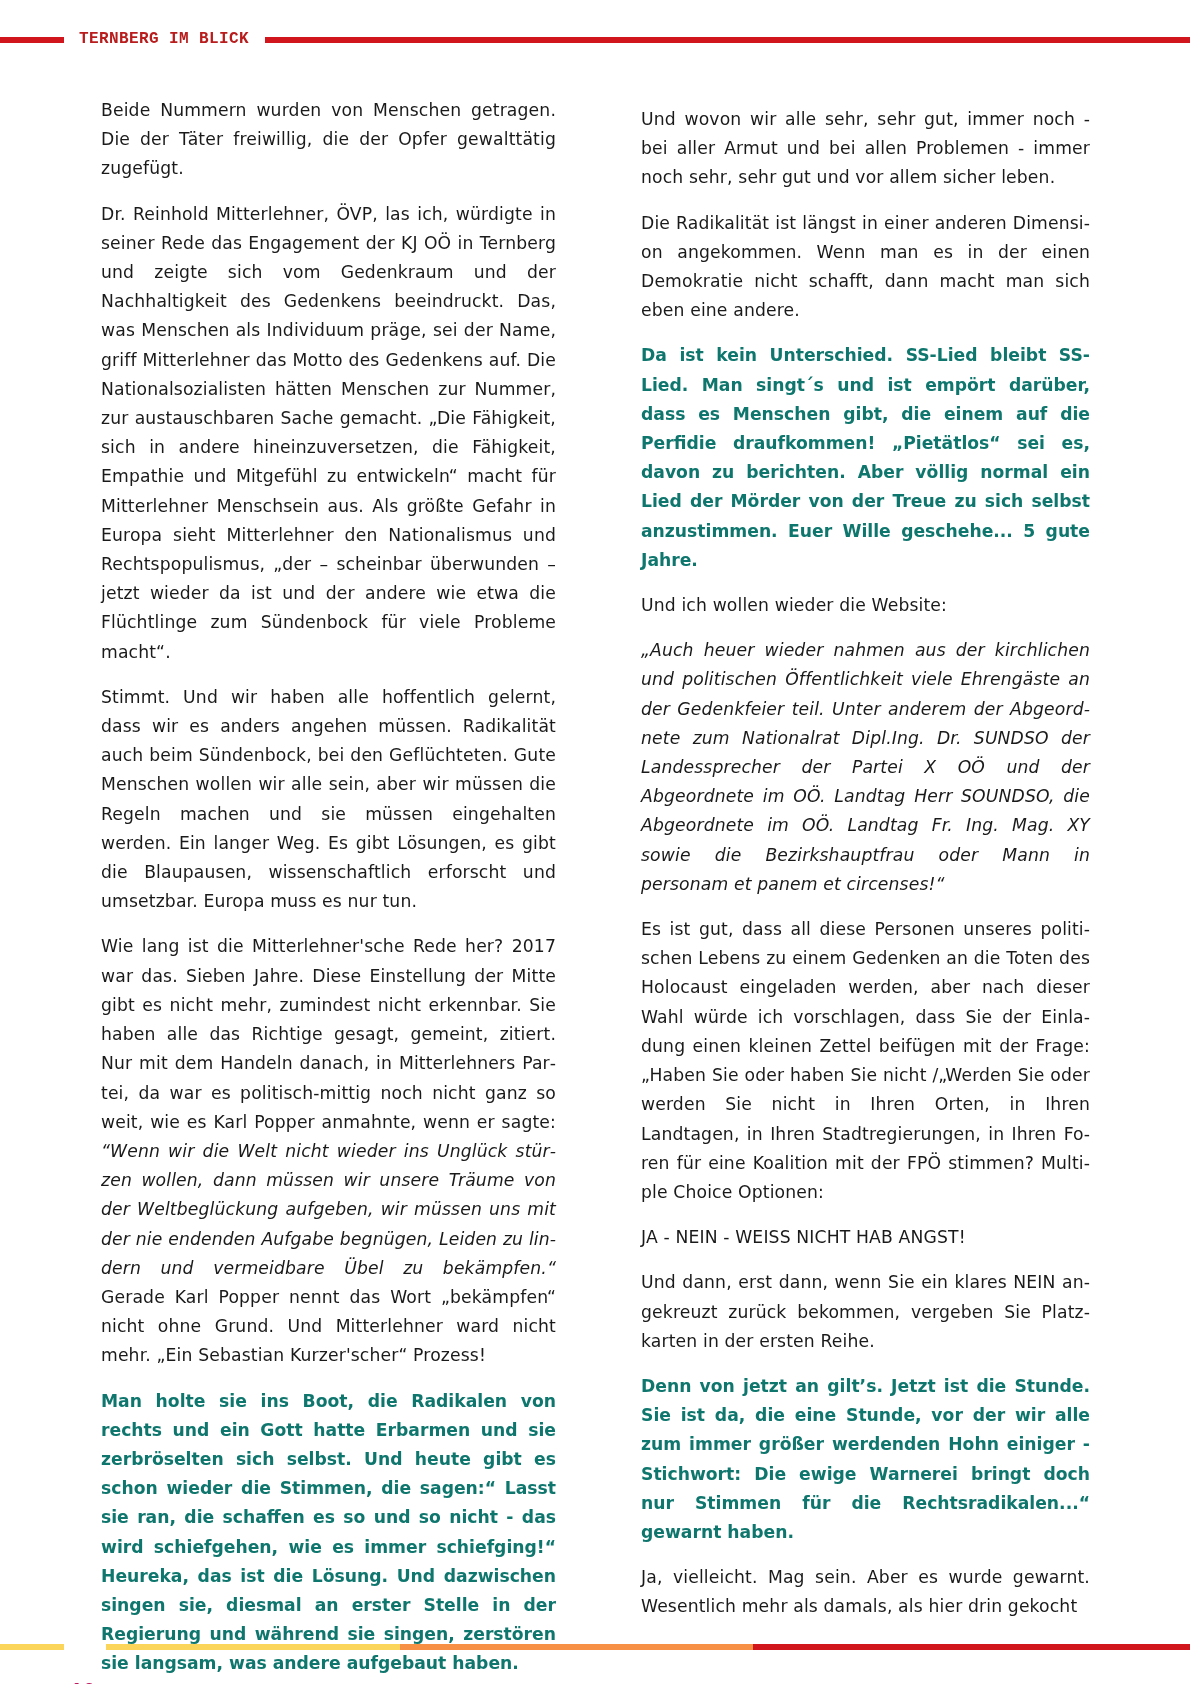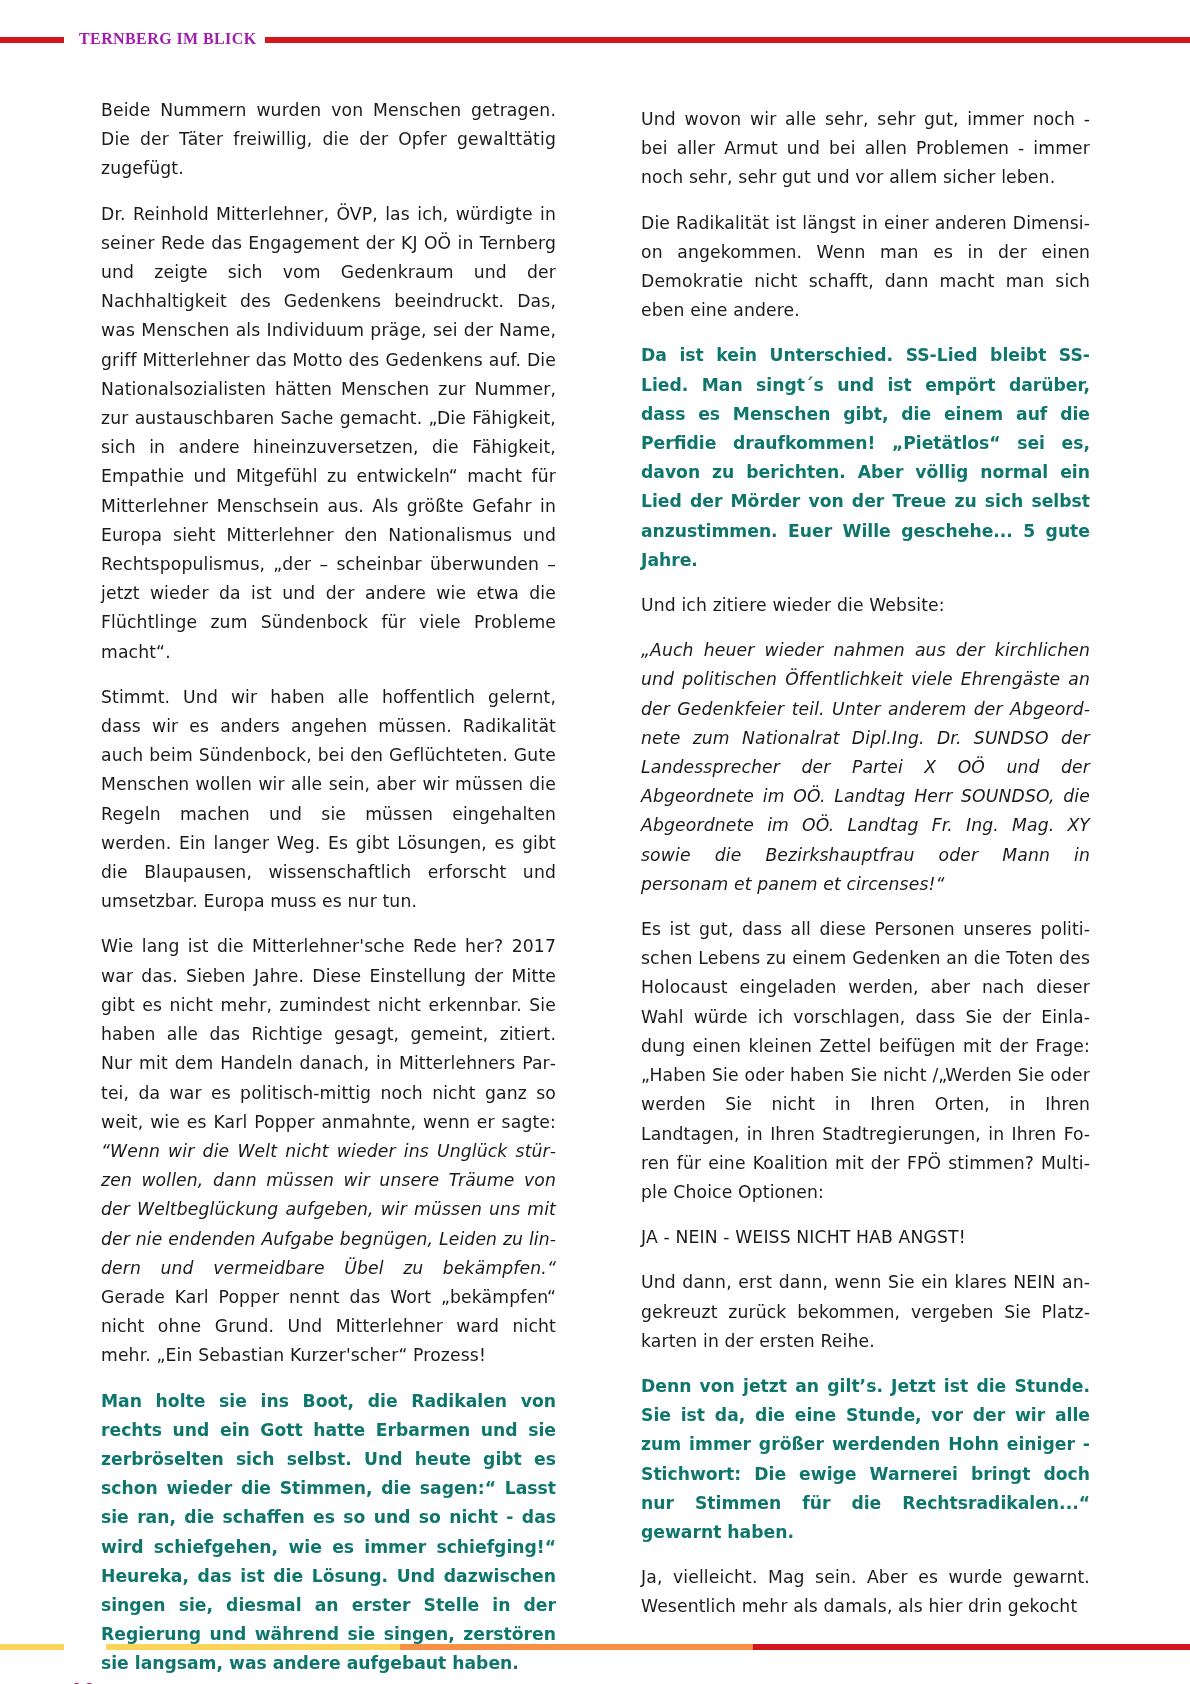--- a/index.html
+++ b/index.html
@@ -1,20 +1,20 @@
 <!DOCTYPE html>
 <html><head>
 <meta charset="utf-8">
 <style>
   html, body { margin: 0; padding: 0; background: #ffffff; }
   body { width: 1190px; height: 1684px; position: relative; overflow: hidden;
          font-family: "DejaVu Sans", sans-serif; color: #1a1a1a; }
   .hdr-bar-left { position: absolute; left: 0; top: 37px; width: 64px; height: 6px; background: #d2161e; }
-  .hdr-title { position: absolute; left: 79px; top: 29px; font-family: Liberation Serif, serif;
-               font-weight: bold; font-size: 16px; letter-spacing: 0.4px; color: #a21caf; line-height: 20px; }
+  .hdr-title { position: absolute; left: 79px; top: 29px; font-family: Liberation Mono, monospace;
+               font-weight: bold; font-size: 16px; letter-spacing: 0.4px; color: #b91c1c; line-height: 20px; }
   .hdr-bar-right { position: absolute; left: 265px; top: 37px; right: 0; height: 6px; background: #d2161e; }
 
   .col { position: absolute; top: 80px; width: 487px; font-size: 17.2px; line-height: 29.2px;
          text-align: justify; letter-spacing: 0.15px; }
   .col-left { left: 85px; }
   .col-right { left: 625px; top: 89px; width: 481px; }
   .col p { margin: 16px; hyphens: manual; }
   .col p.gap { margin-top: 11px; }
   .red { color: #0f766e; font-weight: bold; letter-spacing: 0; }
   .it { font-style: italic; }
@@ -39,21 +39,21 @@
   <p class="gap">Dr. Reinhold Mitterlehner, ÖVP, las ich, würdigte in seiner Rede das Engagement der KJ OÖ in Tern­berg und zeigte sich vom Gedenkraum und der Nachhaltigkeit des Gedenkens beeindruckt. Das, was Menschen als Individuum präge, sei der Name, griff Mitterlehner das Motto des Gedenkens auf. Die Nationalsozialisten hätten Menschen zur Nummer, zur austauschbaren Sache gemacht. „Die Fähigkeit, sich in andere hineinzuversetzen, die Fähigkeit, Empathie und Mitgefühl zu entwickeln“ macht für Mitterlehner Menschsein aus. Als größte Gefahr in Europa sieht Mitterlehner den Nationalis­mus und Rechtspopulismus, „der – scheinbar überwunden – jetzt wieder da ist und der andere wie etwa die Flüchtlinge zum Sündenbock für viele Probleme macht“.</p>
   <p>Stimmt. Und wir haben alle hoffentlich gelernt, dass wir es anders angehen müssen. Radikalität auch beim Sündenbock, bei den Geflüchteten. Gute Menschen wollen wir alle sein, aber wir müs­sen die Regeln machen und sie müssen einge­halten werden. Ein langer Weg. Es gibt Lösungen, es gibt die Blaupausen, wissenschaftlich erforscht und umsetzbar. Europa muss es nur tun.</p>
   <p class="gap"><span>Wie lang ist die Mitterlehner'sche Rede her? 2017 war das. Sieben Jahre. Diese Einstellung der Mitte gibt es nicht mehr, zumindest nicht erkennbar. Sie haben alle das Richtige gesagt, gemeint, zitiert. Nur mit dem Handeln danach, in Mitterlehners Par­tei, da war es politisch-mittig noch nicht ganz so weit, wie es Karl Popper anmahnte, wenn er sagte: </span><span class="it">“Wenn wir die Welt nicht wieder ins Unglück stür­zen wollen, dann müssen wir unsere Träume von der Weltbeglückung aufgeben, wir müssen uns mit der nie endenden Aufgabe begnügen, Leiden zu lin­dern und vermeidbare Übel zu bekämpfen.“</span><span> Gerade Karl Popper nennt das Wort „bekämpfen“ nicht ohne Grund. Und Mitterlehner ward nicht mehr. „Ein Sebastian Kurzer'scher“ Prozess!</span></p>
   <p class="red">Man holte sie ins Boot, die Radikalen von rechts und ein Gott hatte Erbarmen und sie zerbröselten sich selbst. Und heute gibt es schon wieder die Stimmen, die sagen:“ Lasst sie ran, die schaffen es so und so nicht - das wird schiefgehen, wie es immer schiefging!“ Heureka, das ist die Lösung. Und dazwischen singen sie, diesmal an erster Stelle in der Regierung und während sie singen, zerstören sie langsam, was andere aufgebaut ha­ben.</p>
 </div>
 
 <div class="col col-right">
   <p>Und wovon wir alle sehr, sehr gut, immer noch - bei aller Armut und bei allen Problemen - immer noch sehr, sehr gut und vor allem sicher leben.</p>
   <p>Die Radikalität ist längst in einer anderen Dimensi­on angekommen. Wenn man es in der einen Demo­kratie nicht schafft, dann macht man sich eben eine andere.</p>
   <p class="red">Da ist kein Unterschied. SS-Lied bleibt SS-Lied. Man singt´s und ist empört darüber, dass es Men­schen gibt, die einem auf die Perfidie draufkom­men! „Pietätlos“ sei es, davon zu berichten. Aber völlig normal ein Lied der Mörder von der Treue zu sich selbst anzustimmen. Euer Wille gesche­he... 5 gute Jahre.</p>
-  <p class="gap">Und ich zitiere wieder die Website:</p>
+  <p class="gap">Und ich wollen wieder die Website:</p>
   <p class="it">„Auch heuer wieder nahmen aus der kirchlichen und politischen Öffentlichkeit viele Ehrengäste an der Gedenkfeier teil. Unter anderem der Abgeord­nete zum Nationalrat Dipl.Ing. Dr. SUNDSO der Lan­dessprecher der Partei X OÖ und der Abgeordnete im OÖ. Landtag Herr SOUNDSO, die Abgeordnete im OÖ. Landtag Fr. Ing. Mag. XY sowie die Bezirks­hauptfrau oder Mann in personam et panem et circenses!“</p>
   <p>Es ist gut, dass all diese Personen unseres politi­schen Lebens zu einem Gedenken an die Toten des Holocaust eingeladen werden, aber nach dieser Wahl würde ich vorschlagen, dass Sie der Einla­dung einen kleinen Zettel beifügen mit der Frage: „Haben Sie oder haben Sie nicht /„Werden Sie oder werden Sie nicht in Ihren Orten, in Ihren Landtagen, in Ihren Stadtregierungen, in Ihren Fo­ren für eine Koalition mit der FPÖ stimmen? Multi­ple Choice Optionen:</p>
   <p>JA - NEIN - WEISS NICHT HAB ANGST!</p>
   <p class="gap">Und dann, erst dann, wenn Sie ein klares NEIN an­gekreuzt zurück bekommen, vergeben Sie Platz­karten in der ersten Reihe.</p>
   <p class="red">Denn von jetzt an gilt’s. Jetzt ist die Stunde. Sie ist da, die eine Stunde, vor der wir alle zum im­mer größer werdenden Hohn einiger - Stichwort: Die ewige Warnerei bringt doch nur Stimmen für die Rechtsradikalen...“ gewarnt haben.</p>
   <p>Ja, vielleicht. Mag sein. Aber es wurde gewarnt. Wesentlich mehr als damals, als hier drin gekocht</p>
 </div>
 
 <div class="ftr ftr-y1"></div>
 <div class="ftr-num">10</div>

